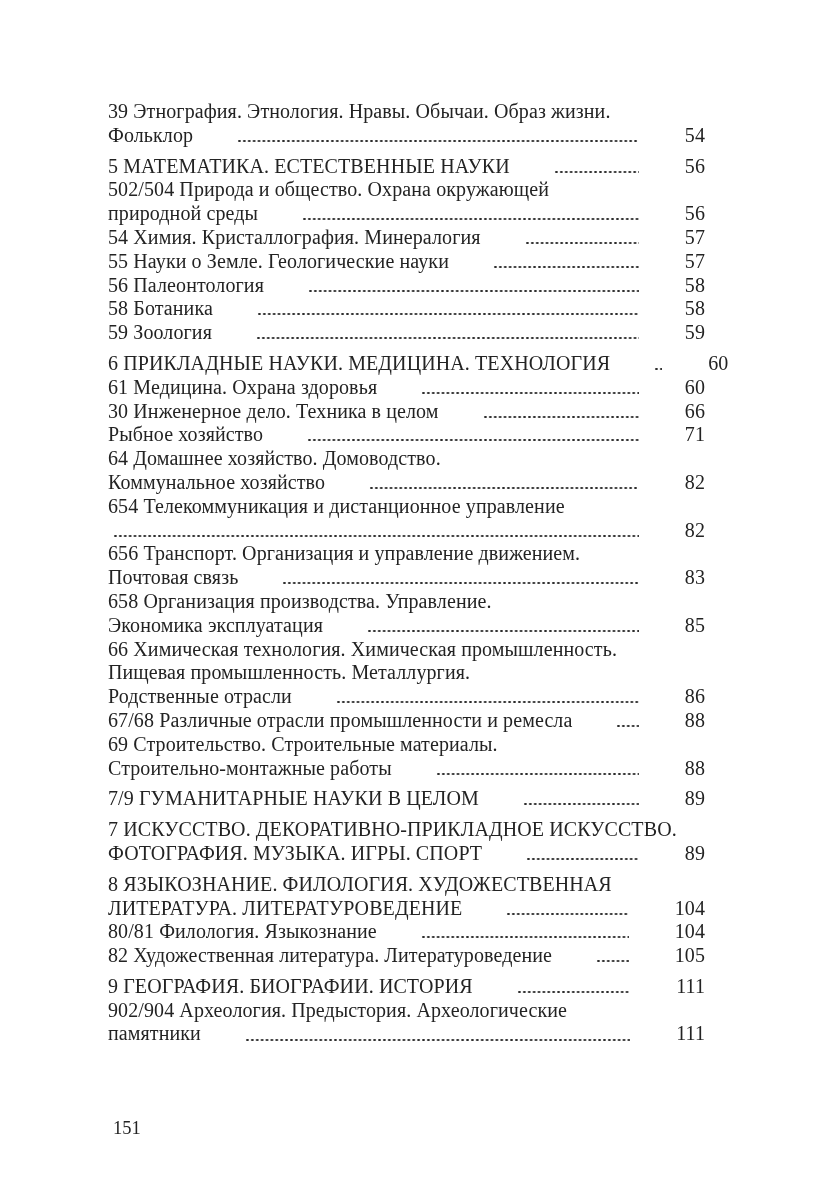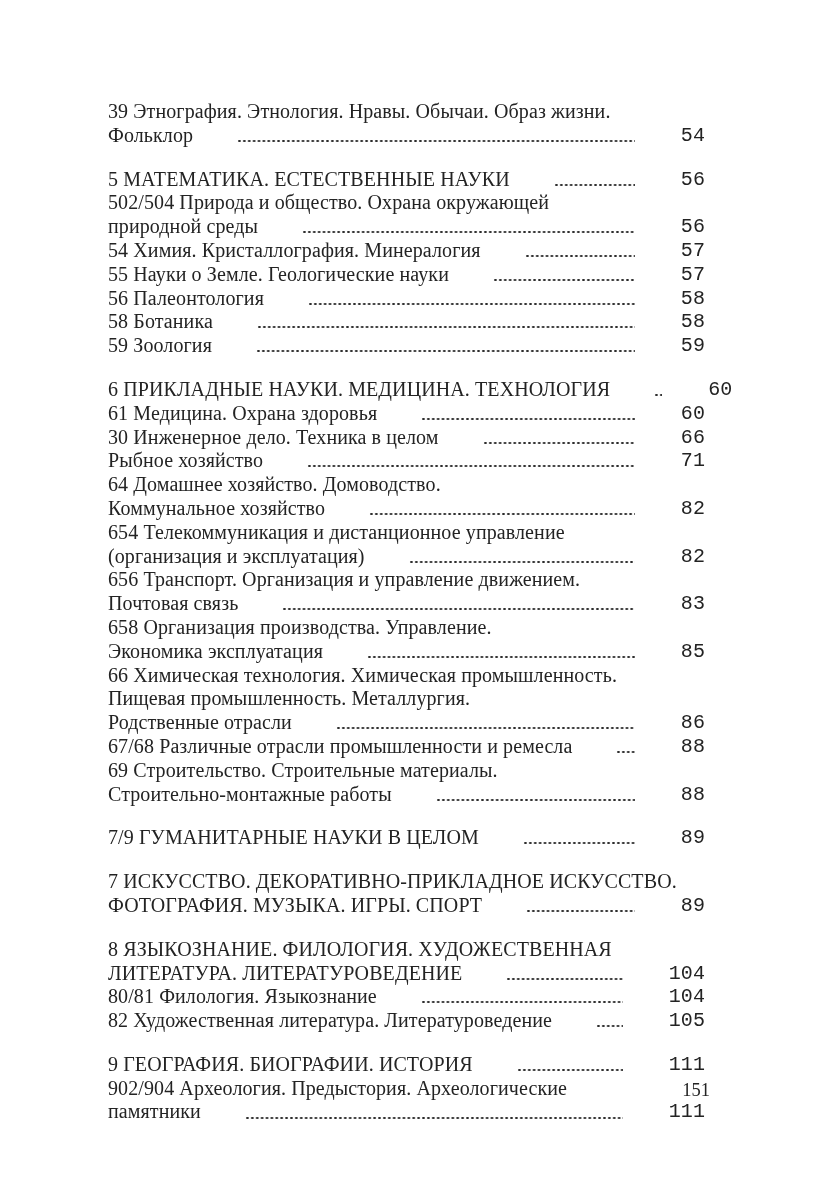--- a/index.html
+++ b/index.html
@@ -21,41 +21,41 @@
   .toc {
     position: absolute;
     left: 108px;
     top: 100px;
     width: 597px;
     font-size: 20px;
     line-height: 23.8px;
     letter-spacing: 0.1px;
   }
   .entry { margin: 0; }
-  .entry.section { margin-top: 20px; }
+  .entry.section { margin-top: 7px; }
   .line { white-space: nowrap; }
   .lastline { display: flex; align-items: stretch; gap: 39px; }
   .lastline .text { white-space: nowrap; flex: 0 0 auto; }
   .dots {
     flex: 1 1 auto;
     min-width: 8px;
     margin-left: 5px;
     margin-right: 7px;
     background-image: radial-gradient(circle, #2a2a2a 1.02px, rgba(0,0,0,0) 1.32px);
     background-size: 4.9px 4.2px;
     background-repeat: repeat-x;
     background-position: left 0 bottom 4.5px;
   }
-  .pagenum { flex: 0 0 auto; white-space: nowrap; font-family: Liberation Mono, monospace; }
+  .pagenum { flex: 0 0 auto; white-space: nowrap; }
   .folio {
     position: absolute;
     left: 113px;
     width: 597px;
-    top: 1080px;
-    text-align: right;
+    top: 1118px;
+    text-align: left;
     font-size: 18.5px;
     color: #232323;
   }
 </style>
 </head>
 <body>
 
 <div class="page">
   <main class="toc">
       <div class="entry">
@@ -148,21 +148,20 @@
         <div class="line">64 Домашнее хозяйство. Домоводство.</div>
         <div class="line lastline">
           <span class="text">Коммунальное хозяйство</span>
           <span class="dots"></span>
           <span class="pagenum">82</span>
         </div>
       </div>
       <div class="entry">
         <div class="line">654 Телекоммуникация и дистанционное управление</div>
         <div class="line lastline">
-          <span class="text">(организация и эксплуатация)</span>
           <span class="dots"></span>
           <span class="pagenum">82</span>
         </div>
       </div>
       <div class="entry">
         <div class="line">656 Транспорт. Организация и управление движением.</div>
         <div class="line lastline">
           <span class="text">Почтовая связь</span>
           <span class="dots"></span>
           <span class="pagenum">83</span>

